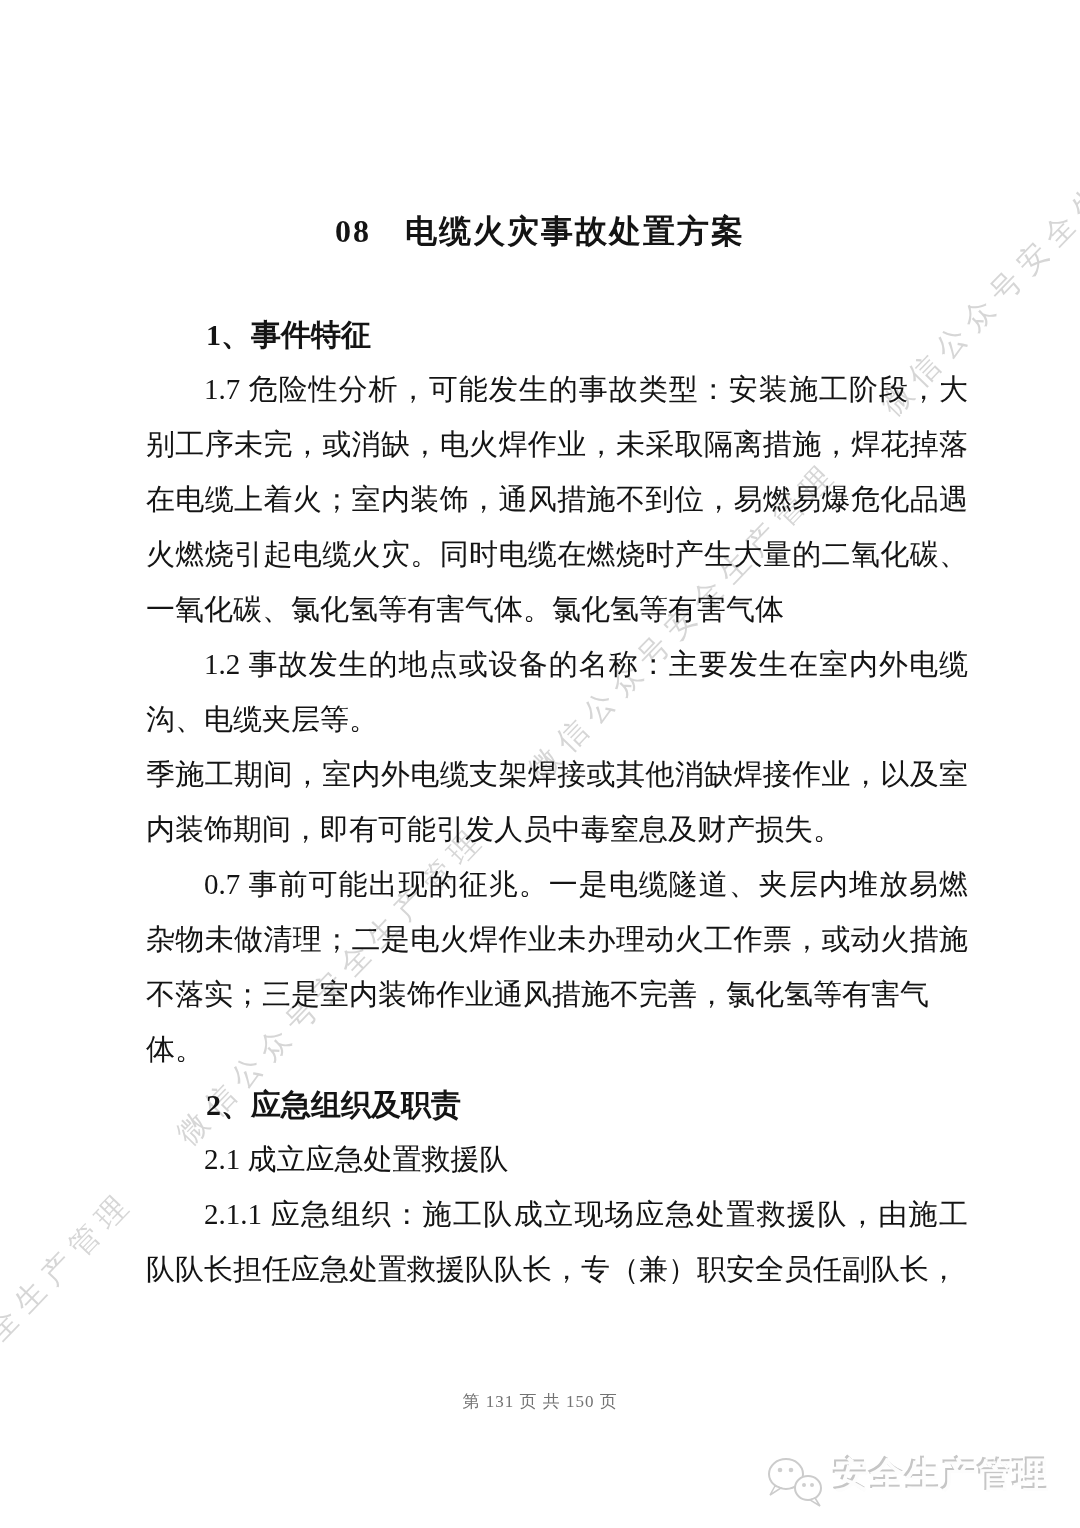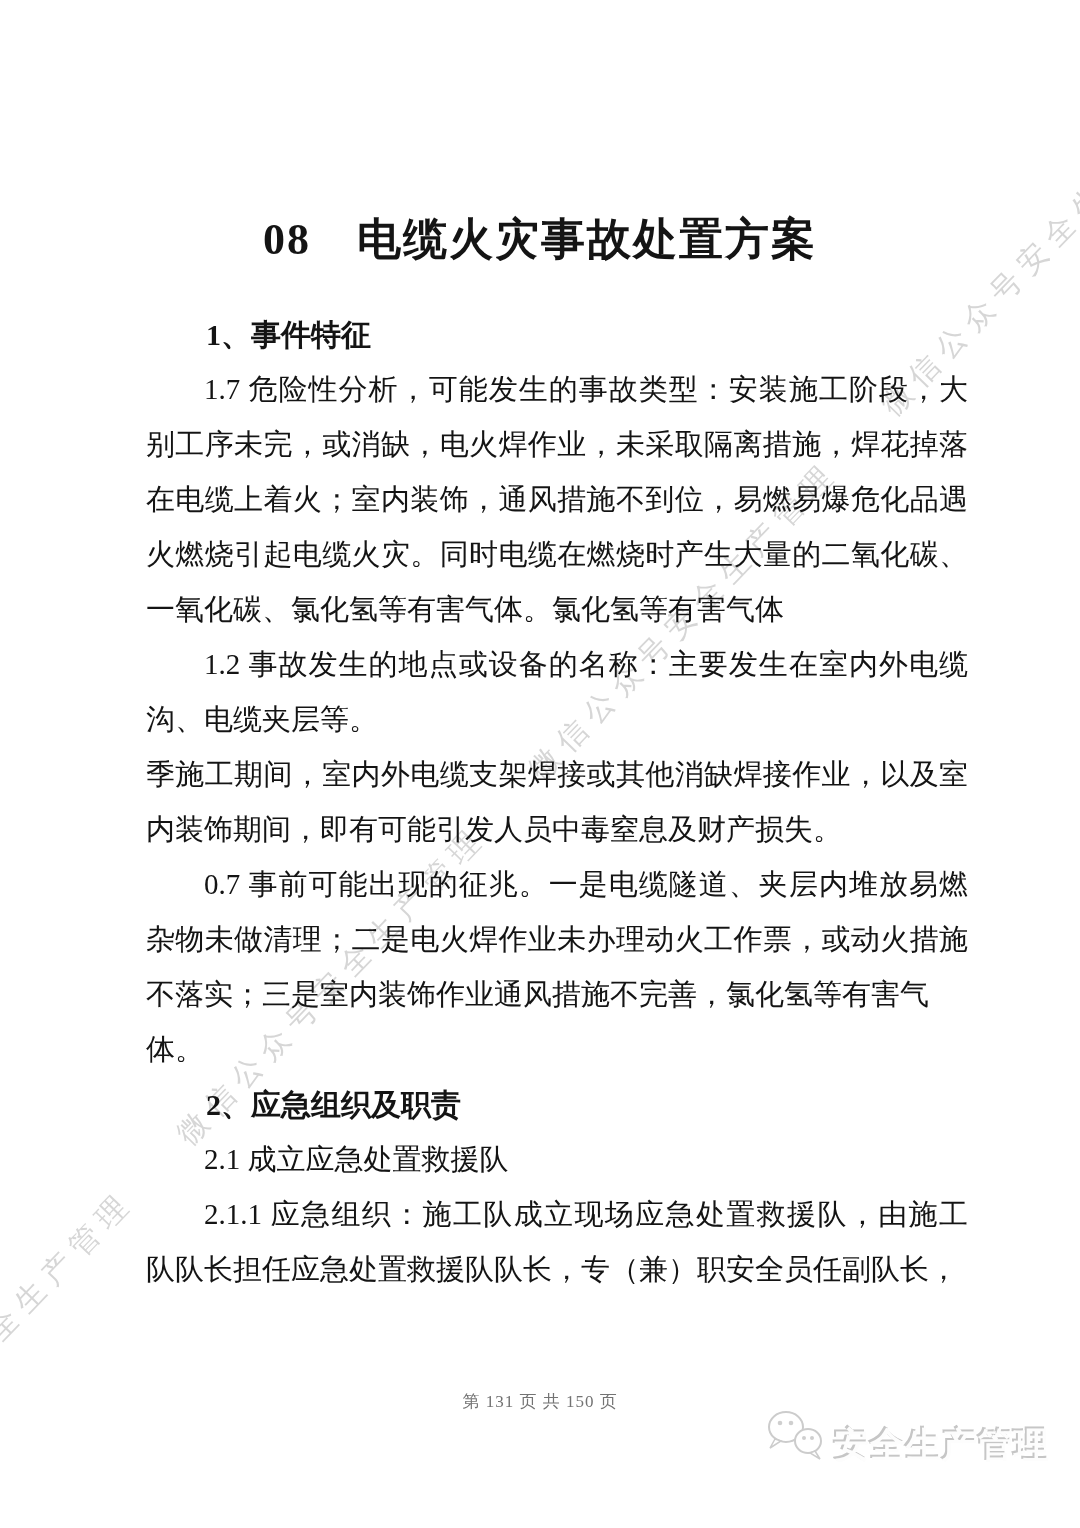--- a/index.html
+++ b/index.html
@@ -19,21 +19,21 @@
     font-size:30px;
     letter-spacing:9px;
     color:rgba(120,120,120,0.30);
     pointer-events:none;
     z-index:1;
   }
   .title{
     position:absolute;
     top:210px;left:0;width:100%;
     text-align:center;
-    font-size:44px;
+    font-size:32px;
     font-weight:700;
     letter-spacing:2px;
     z-index:2;
   }
   .content{
     position:absolute;
     top:307px;left:146px;width:822px;
     font-size:29px;
     line-height:55px;
     z-index:2;
@@ -46,22 +46,22 @@
     position:absolute;
     top:1390px;left:0;width:100%;
     text-align:center;
     font-size:17px;
     letter-spacing:1px;
     color:#737373;
     z-index:2;
   }
   .brand{
     position:absolute;
-    top:1405px;right:30px;
-    display:flex;align-items:flex-end;
+    top:1452px;right:30px;
+    display:flex;align-items:flex-start;
     z-index:3;
   }
   .brand-text{
     font-family:"Liberation Sans","DejaVu Sans",sans-serif;
     font-size:35px;
     font-weight:700;
     letter-spacing:1px;
     color:#fdfdfd;
     text-shadow:-2px -2px 0 #c6c6c6, 1px 1px 0 #ffffff;
   }

